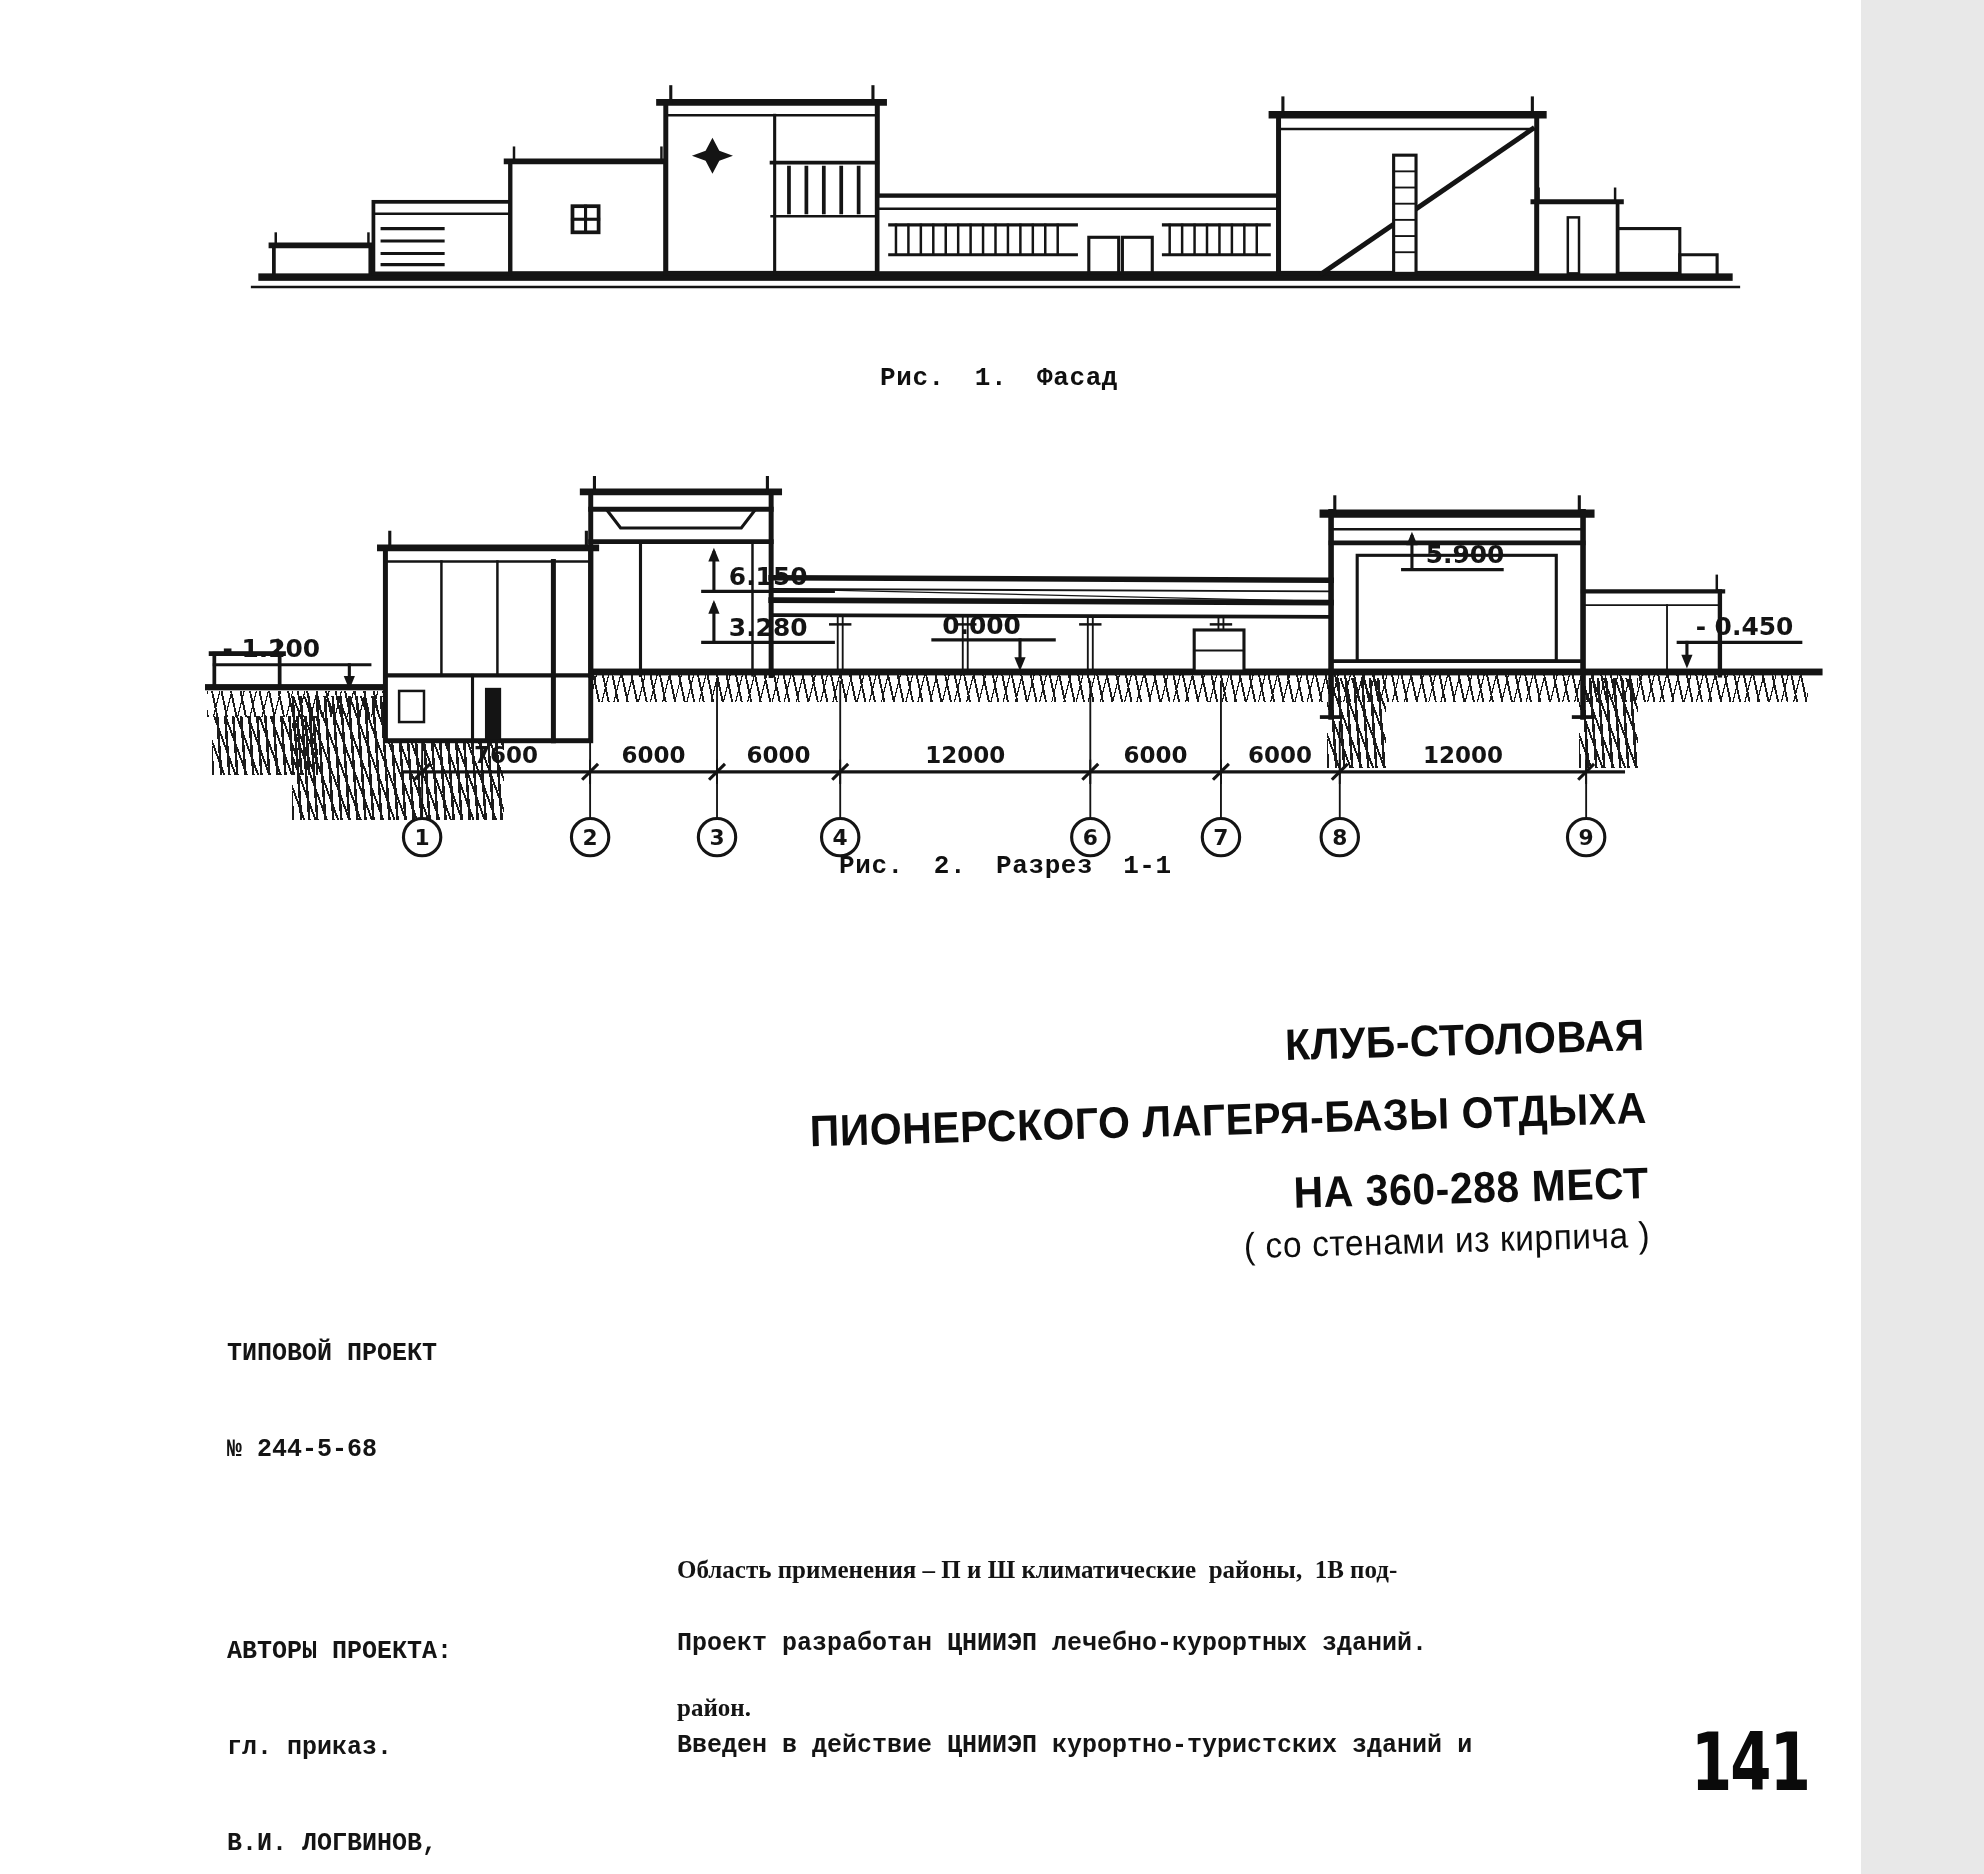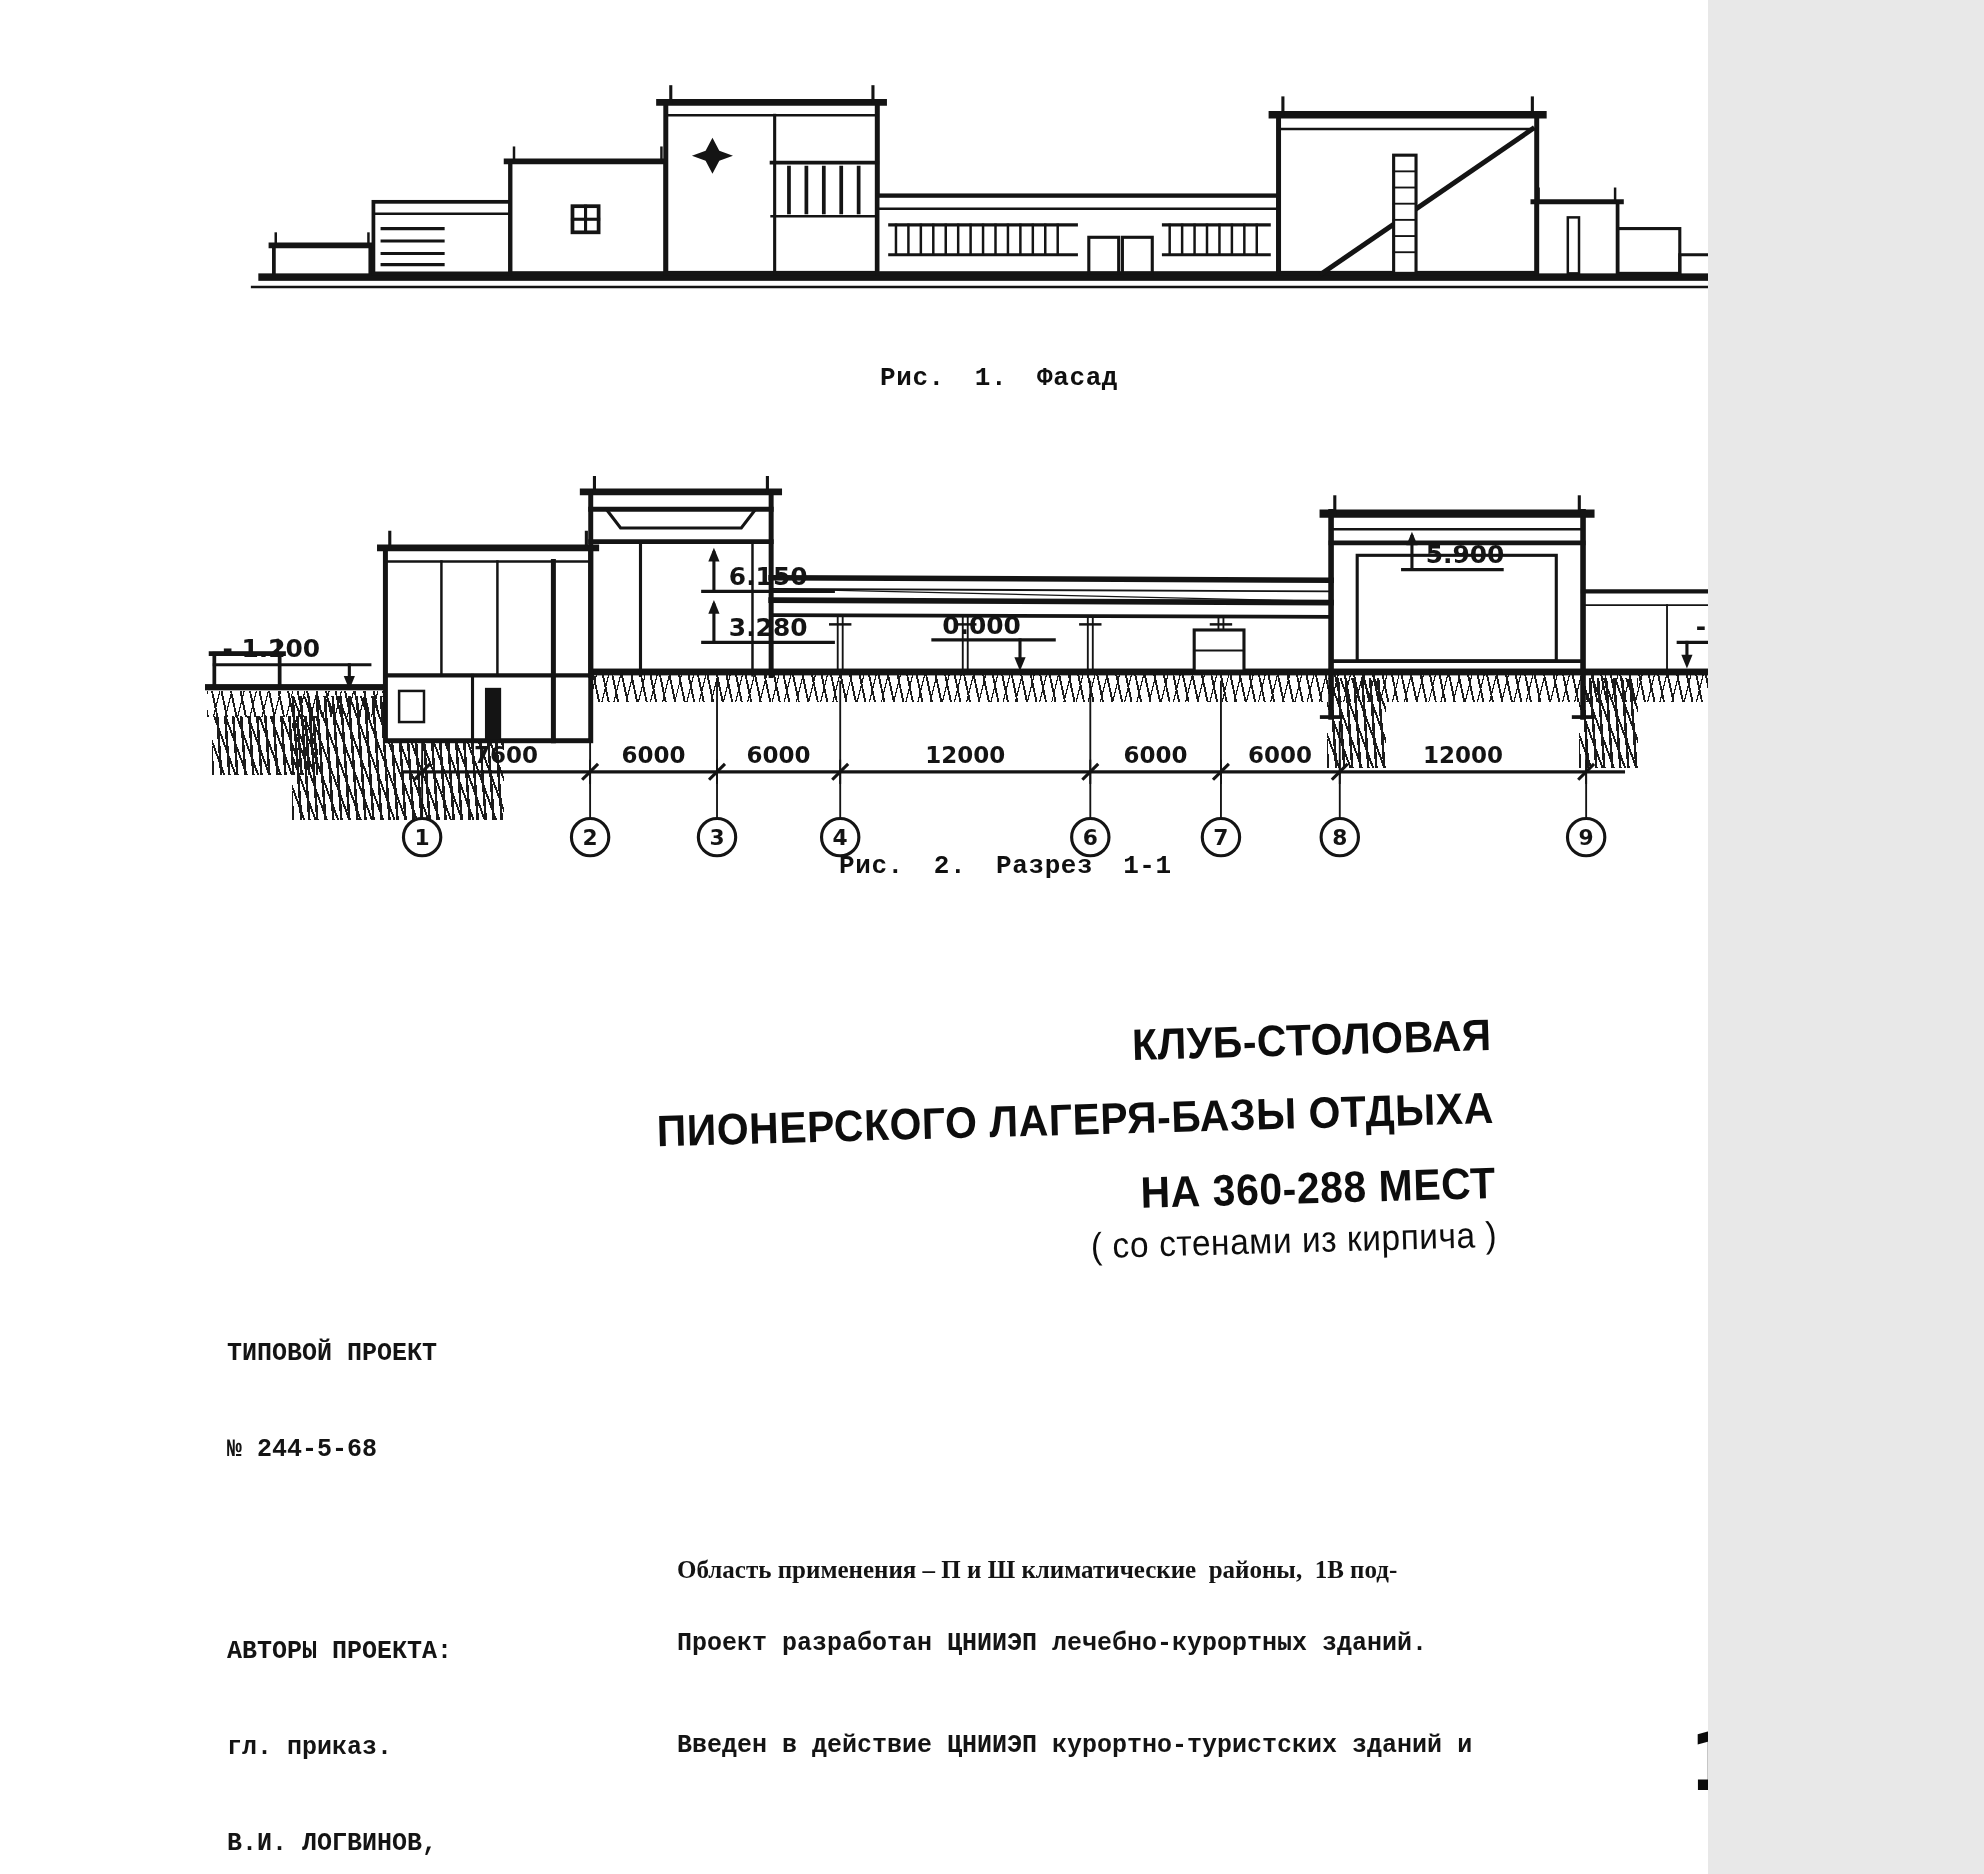--- a/index.html
+++ b/index.html
@@ -1,16 +1,16 @@
 <!DOCTYPE html>
 <html style="font-size:10px"><head>
 <meta charset="utf-8">
 <style>
   html,body{margin:0;padding:0;background:#e8e8e8;}
-  .page{position:relative;width:1708px;height:1875px;background:#ffffff;overflow:hidden;
+  .page{position:relative;width:1861px;height:1875px;background:#ffffff;overflow:hidden;
         font-family:"Liberation Sans",sans-serif;color:#121212;}
   svg{position:absolute;overflow:visible;}
   svg text{font-family:"DejaVu Sans",sans-serif;font-weight:700;fill:#141414;}
 
   .caption{position:absolute;font-family:"Liberation Mono",monospace;font-weight:700;
            font-size:26px;letter-spacing:0.6px;word-spacing:13.7px;color:#101010;white-space:pre;}
   .cap1{left:880px;top:363px;}
   .cap2{left:839px;top:851px;}
 
   .title-block{position:absolute;right:217px;top:1013px;width:1244px;text-align:right;
@@ -351,20 +351,21 @@
     
     
     
     
     
     
   </div>
 
   <div class="para para1 tw">
     <div>Область применения – П и Ш климатические  районы,  1В под-</div>
+    <div>район.</div>
   </div>
 
   <div class="para para2 tw">
     <div>Проект разработан ЦНИИЭП лечебно-курортных зданий.</div>
     <div>Введен в действие ЦНИИЭП курортно-туристских зданий и</div>
     
   </div>
 
 
   <div class="page-number">141</div>

